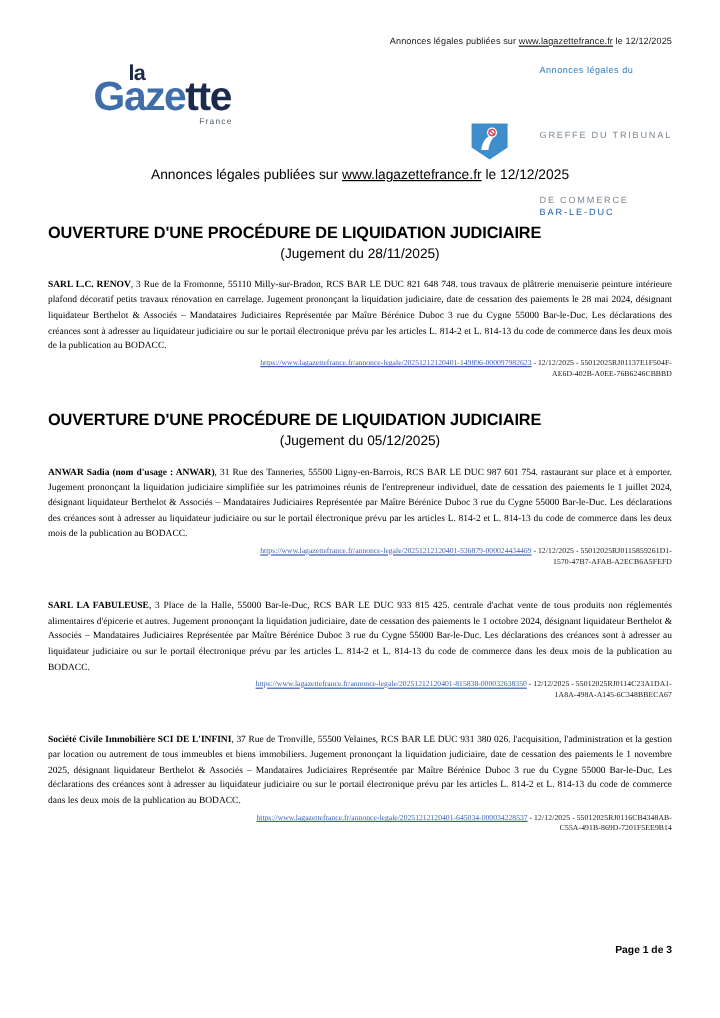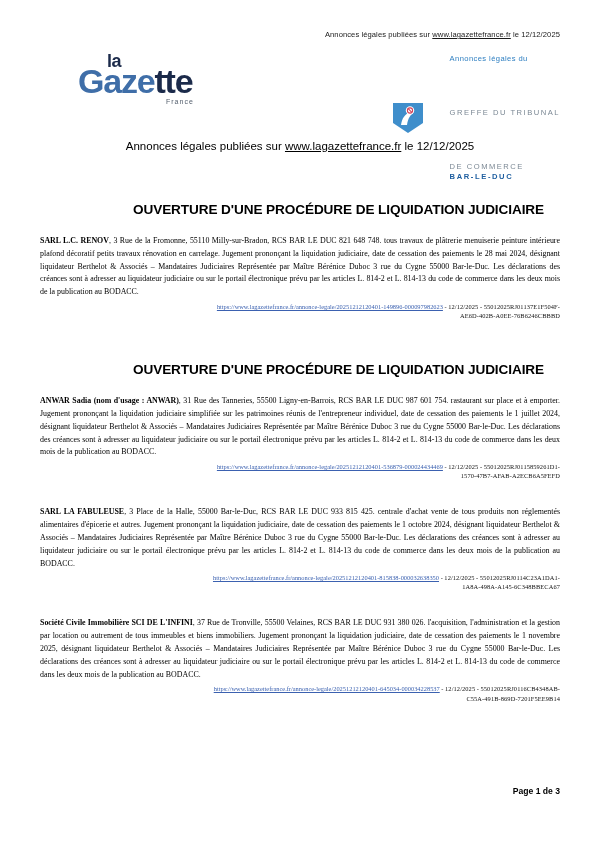--- a/index.html
+++ b/index.html
@@ -109,21 +109,21 @@
   .greffe-text .l2,
   .greffe-text .l3 {
     font-size: 7.6px;
     color: #7b8894;
     letter-spacing: 1.5px;
     margin-top: 44px;
   }
   .greffe-text .l4 {
     font-size: 7.6px;
     color: #1f5fa0;
-    font-weight: bold;
+    font-weight: normal;
     letter-spacing: 1.6px;
   }
 
   
   .subtitle {
     position: absolute;
     top: 140px;
     left: 0;
     width: 600px;
     text-align: center;
@@ -134,26 +134,26 @@
 
   
   .content {
     position: absolute;
     top: 186px;
     left: 40px;
     width: 520px;
   }
 
   .notice-title {
-    text-align: right;
+    text-align: left;
     font-size: 13.6px;
     font-weight: bold;
     letter-spacing: -0.1px;
     line-height: 1.25;
-    margin: 16px;
+    margin: 0;
   }
   .notice-sub {
     text-align: center;
     font-size: 11.4px;
     margin: 2px 0 0 0;
     line-height: 1.25;
   }
 
   .entry {
     margin-top: 12px;
@@ -235,33 +235,35 @@
     </div>
   </div>
 
   <div class="subtitle">
     <span>Annonces légales publiées sur </span><span class="u">www.lagazettefrance.fr</span><span> le 12/12/2025</span>
   </div>
 
   <div class="content">
 
     <h1 class="notice-title">OUVERTURE D'UNE PROCÉDURE DE LIQUIDATION JUDICIAIRE</h1>
+    <p class="notice-sub">(Jugement du 28/11/2025)</p>
 
     <div class="entry">
       <p class="entry-body"><span class="name">SARL L.C. RENOV</span><span>, 3 Rue de la Fromonne, 55110 Milly-sur-Bradon, RCS BAR LE DUC 821 648 748. tous travaux de plâtrerie menuiserie peinture intérieure plafond décoratif petits travaux rénovation en carrelage. Jugement prononçant la liquidation judiciaire, date de cessation des paiements le 28 mai 2024, désignant liquidateur Berthelot &amp; Associés – Mandataires Judiciaires Représentée par Maître Bérénice Duboc 3 rue du Cygne 55000 Bar-le-Duc. Les déclarations des créances sont à adresser au liquidateur judiciaire ou sur le portail électronique prévu par les articles L. 814-2 et L. 814-13 du code de commerce dans les deux mois de la publication au BODACC.</span></p>
       <div class="entry-ref">
         <span class="link">https://www.lagazettefrance.fr/annonce-legale/20251212120401-149896-000097982623</span>
         <span class="sep"> - </span><span class="code">12/12/2025</span><span class="sep"> - </span><span class="code">55012025RJ01137E1F504F-</span><br>
         <span class="code">AE6D-402B-A0EE-76B6246CBBBD</span>
       </div>
     </div>
 
     <div class="block-gap"></div>
 
     <h1 class="notice-title">OUVERTURE D'UNE PROCÉDURE DE LIQUIDATION JUDICIAIRE</h1>
+    <p class="notice-sub">(Jugement du 05/12/2025)</p>
 
     <div class="entry">
       <p class="entry-body"><span class="name">ANWAR Sadia (nom d'usage : ANWAR)</span><span>, 31 Rue des Tanneries, 55500 Ligny-en-Barrois, RCS BAR LE DUC 987 601 754. rastaurant sur place et à emporter. Jugement prononçant la liquidation judiciaire simplifiée sur les patrimoines réunis de l'entrepreneur individuel, date de cessation des paiements le 1 juillet 2024, désignant liquidateur Berthelot &amp; Associés – Mandataires Judiciaires Représentée par Maître Bérénice Duboc 3 rue du Cygne 55000 Bar-le-Duc. Les déclarations des créances sont à adresser au liquidateur judiciaire ou sur le portail électronique prévu par les articles L. 814-2 et L. 814-13 du code de commerce dans les deux mois de la publication au BODACC.</span></p>
       <div class="entry-ref">
         <span class="link">https://www.lagazettefrance.fr/annonce-legale/20251212120401-536879-000024434469</span>
         <span class="sep"> - </span><span class="code">12/12/2025</span><span class="sep"> - </span><span class="code">55012025RJ0115859261D1-</span><br>
         <span class="code">1570-47B7-AFAB-A2ECB6A5FEFD</span>
       </div>
     </div>
 

